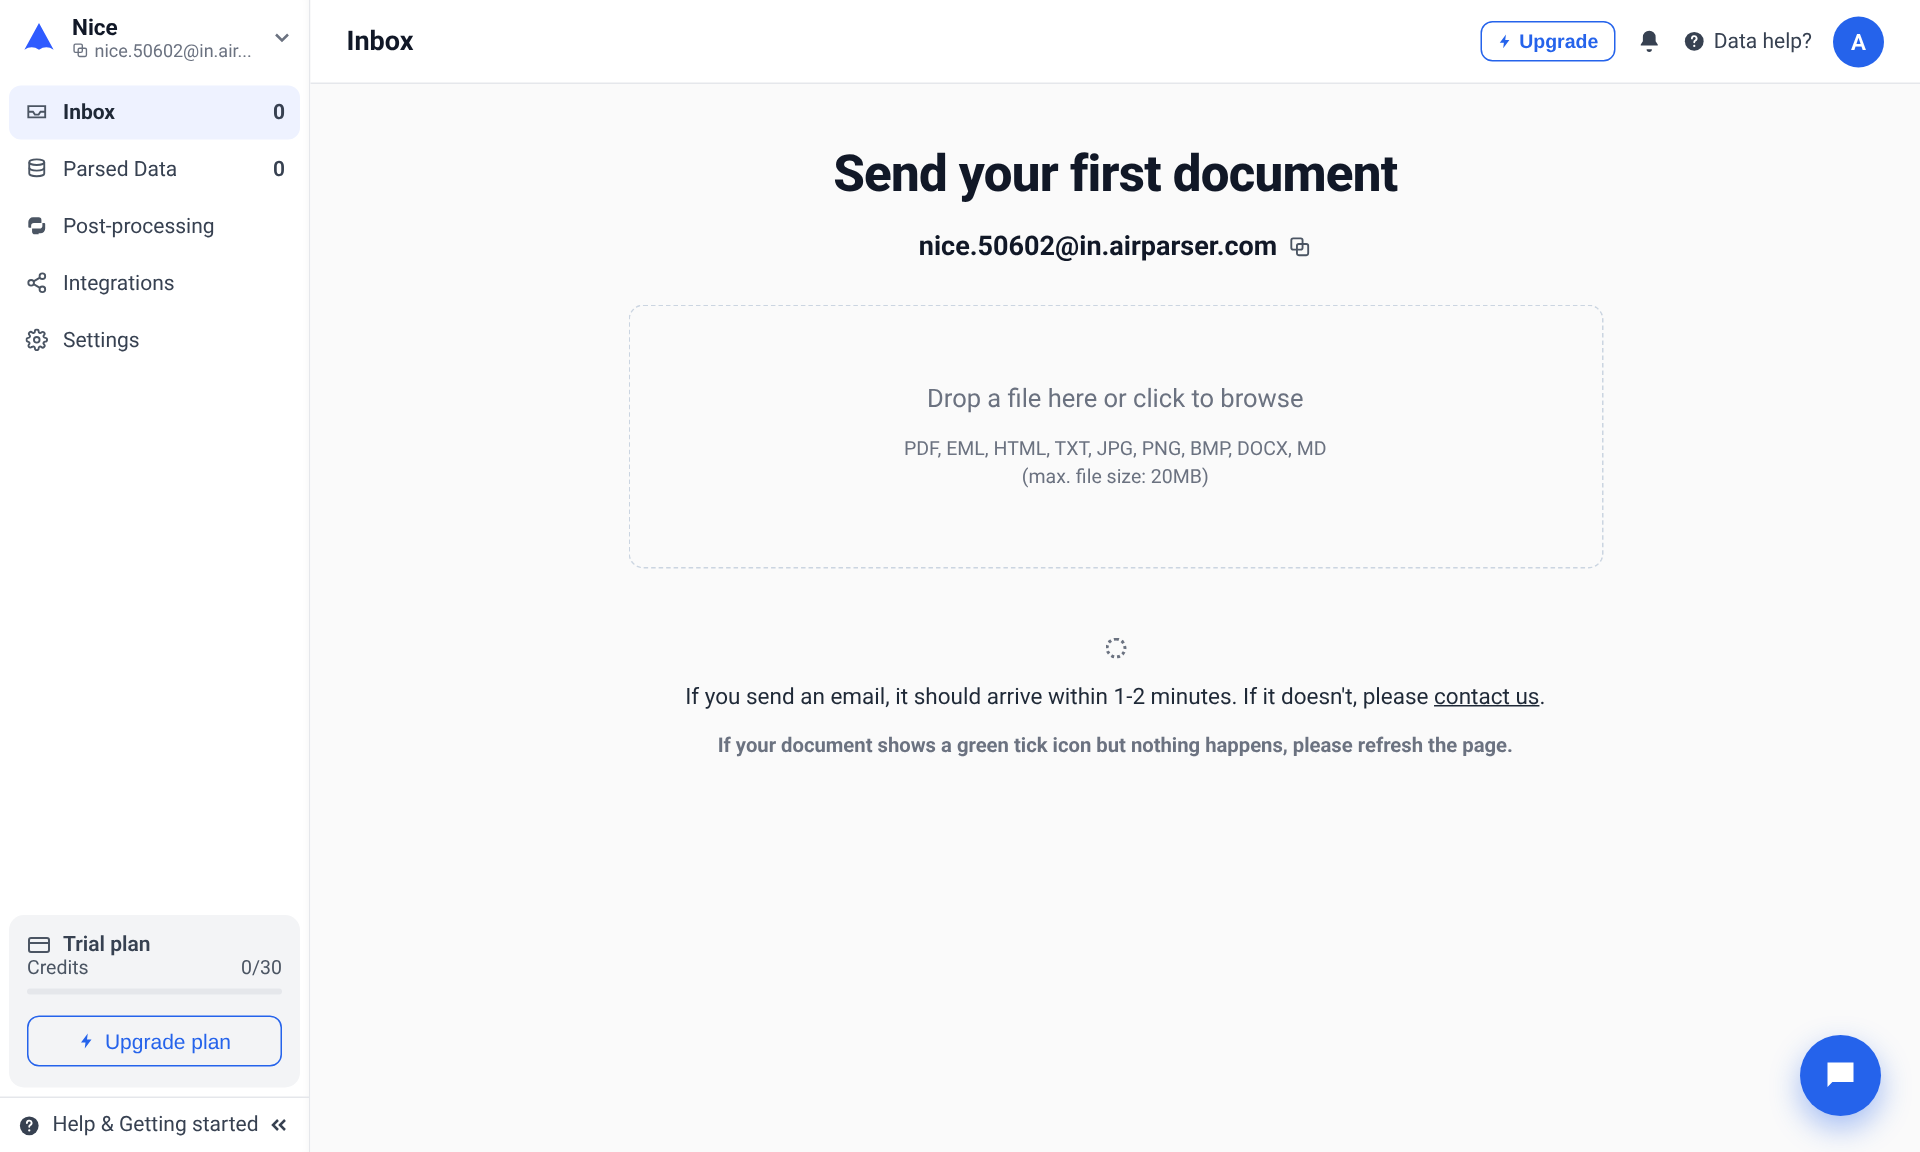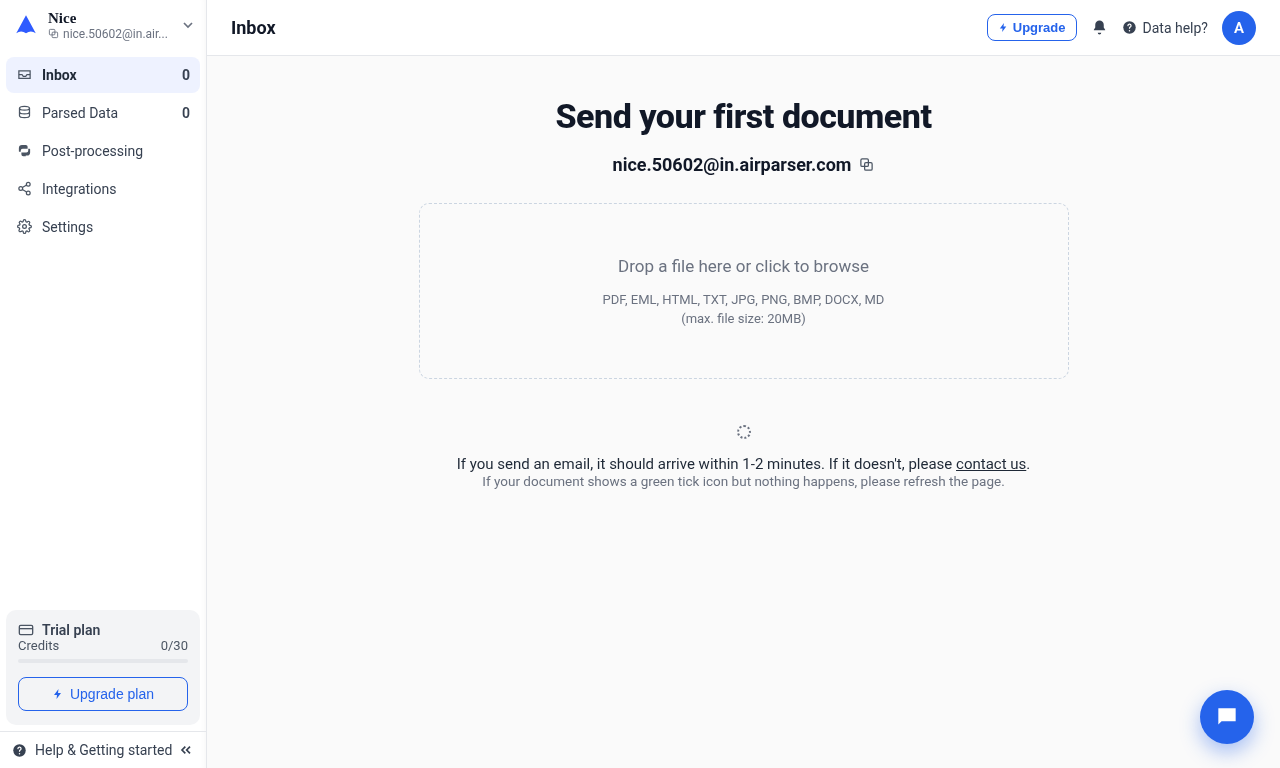--- a/index.html
+++ b/index.html
@@ -27,21 +27,21 @@
     padding: 10px 10px 10px 12px;
     gap: 8px;
     cursor: pointer;
   }
   .logo {
     width: 28px; height: 28px;
     display: flex; align-items: center; justify-content: center;
   }
   .logo svg { width: 26px; height: 26px; }
   .ws-info { flex: 1; min-width: 0; }
-  .ws-name { font-weight: 700; font-size: 15px; line-height: 1.1; color: #111827; font-family: Liberation Serif, serif; }
+  .ws-name { font-weight: 700; font-size: 15px; line-height: 1.1; color: #111827; }
   .ws-email {
     font-size: 12px; color: #6b7280;
     display: flex; align-items: center; gap: 4px;
     white-space: nowrap; overflow: hidden; text-overflow: ellipsis;
   }
   .ws-email .copy-icon { flex-shrink: 0; }
   .chev { color: #6b7280; }
   .nav {
     padding: 6px;
     display: flex; flex-direction: column; gap: 2px;
@@ -153,21 +153,21 @@
   .spinner {
     width:14px; height:14px;
     border:2px dotted #6b7280;
     border-radius:50%;
     animation: spin 1.2s linear infinite;
   }
   @keyframes spin { to { transform: rotate(360deg); } }
 
   .hint1 { margin-top:16px; font-size:15px; color:#1f2937; }
   .hint1 a { color:#1f2937; text-decoration:underline; cursor:pointer; }
-  .hint2 { margin-top:0; font-size:13.5px; color:#6b7280; }
+  .hint2 { margin-top:16px; font-size:13.5px; color:#6b7280;font-weight:bold; }
 
   
   .chat-fab {
     position:fixed; right:26px; bottom:24px;
     width:54px; height:54px; border-radius:50%;
     background:#2563eb; color:#fff;
     display:flex; align-items:center; justify-content:center;
     box-shadow:0 8px 20px rgba(37,99,235,0.4);
     cursor:pointer;
   }

